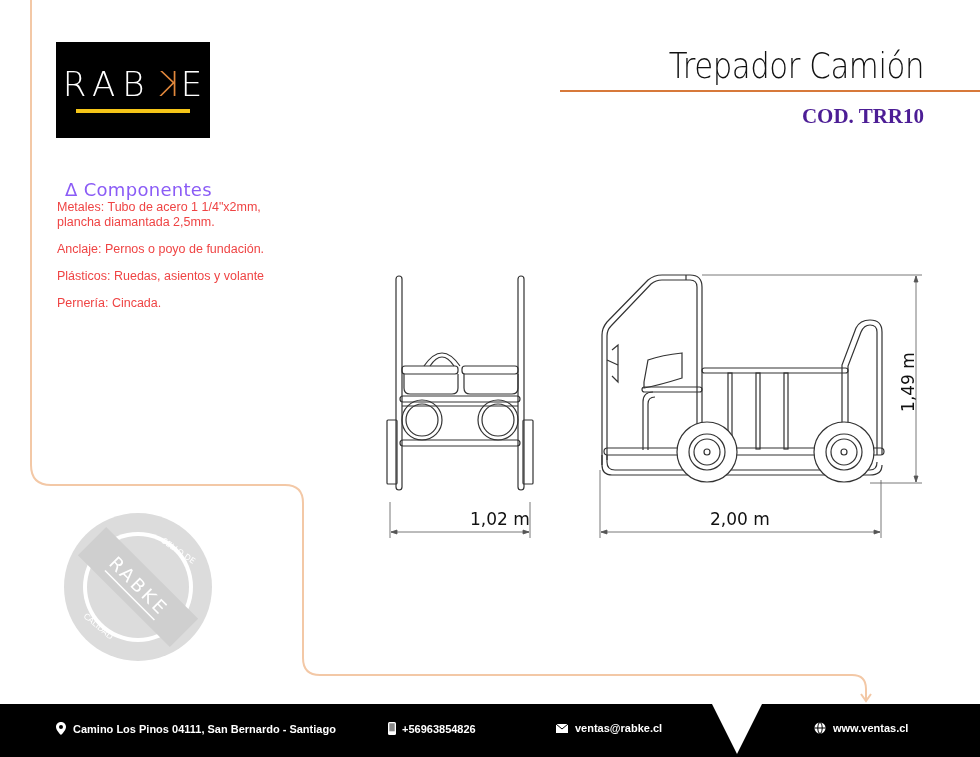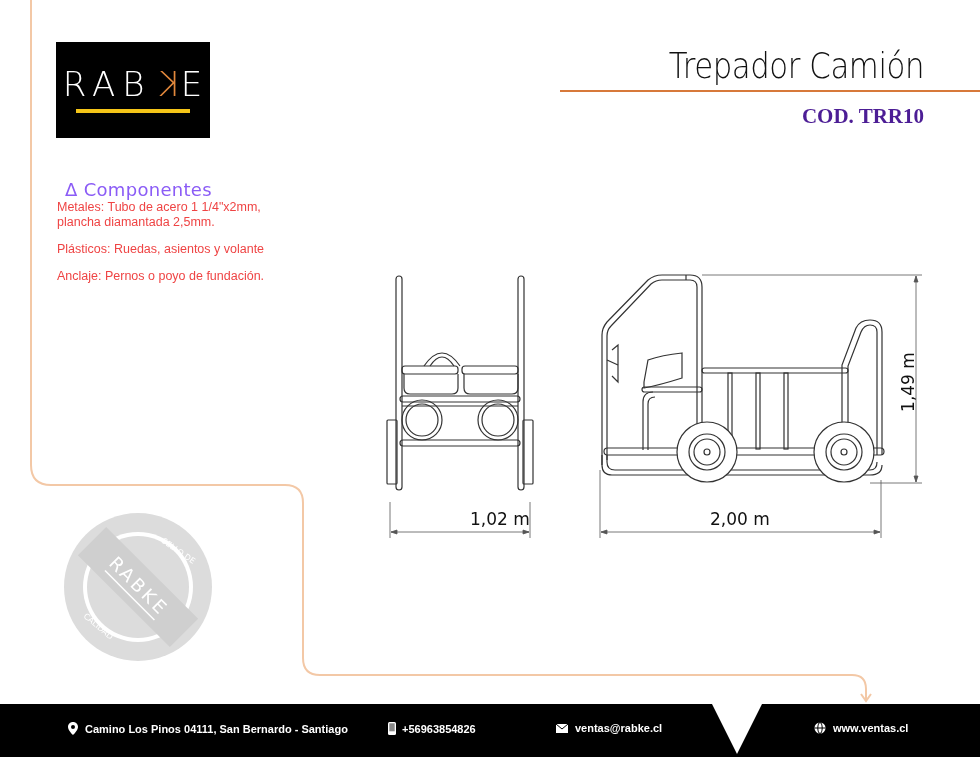--- a/index.html
+++ b/index.html
@@ -64,22 +64,23 @@
   <div class="logo-bar"></div>
 </div>
 
 <div class="title">Trepador Camión</div>
 <div class="title-rule"></div>
 <div class="code">COD. TRR10</div>
 
 <div class="section-heading">Δ Componentes</div>
 <div class="specs">
   <p>Metales: Tubo de acero 1 1/4"x2mm, plancha diamantada 2,5mm.</p>
+  <p>Anclaje: Pernos o poyo de fundación.</p>
   <p>Plásticos: Ruedas, asientos y volante</p>
-  <p>Anclaje: Pernos o poyo de fundación.</p>
+  <p>Pernería: Cincada.</p>
 </div>
 
 <svg class="drawing" style="left:380px;top:270px;" width="160" height="270" viewBox="0 0 160 270">
   <g fill="none" stroke="#333" stroke-width="1.2">
 
     <rect x="16" y="6" width="6" height="214" rx="3"></rect>
     <rect x="138" y="6" width="6" height="214" rx="3"></rect>
 
     <rect x="7" y="150" width="10" height="64" rx="1"></rect>
     <rect x="143" y="150" width="10" height="64" rx="1"></rect>
@@ -177,21 +178,21 @@
   </g>
   <g transform="rotate(45 75 75)" fill="#fff" font-family="DejaVu Sans, sans-serif">
     <text x="75" y="80" font-size="18" text-anchor="middle" letter-spacing="3">RABKE</text>
     <rect x="40" y="86" width="70" height="1.5"></rect>
   </g>
   <text x="98" y="30" fill="#fff" font-size="8" font-family="DejaVu Sans, sans-serif" transform="rotate(35 98 30)">SELLO DE</text>
   <text x="20" y="105" fill="#fff" font-size="8" font-family="DejaVu Sans, sans-serif" transform="rotate(40 20 105)">CALIDAD</text>
 </svg>
 
 <div class="footer">
-  <div class="footer-item" style="left:68px;">
+  <div class="footer-item" style="left:56px;">
     <svg width="10" height="13" viewBox="0 0 10 13">
         <path d="M5 0 C2 0 0 2.2 0 5 C0 8.5 5 13 5 13 C5 13 10 8.5 10 5 C10 2.2 8 0 5 0 Z M5 7 A2 2 0 1 1 5 3 A2 2 0 1 1 5 7 Z" fill="#fff"></path>
       </svg>
     <span>Camino Los Pinos 04111, San Bernardo - Santiago</span>
   </div>
   <div class="footer-item" style="left:388px;gap:6px;">
     <svg width="8" height="13" viewBox="0 0 8 13">
         <rect x="0" y="0" width="8" height="13" rx="1.5" fill="#fff"></rect>
         <rect x="1.3" y="1.3" width="5.4" height="8" fill="#888"></rect>
       </svg>

